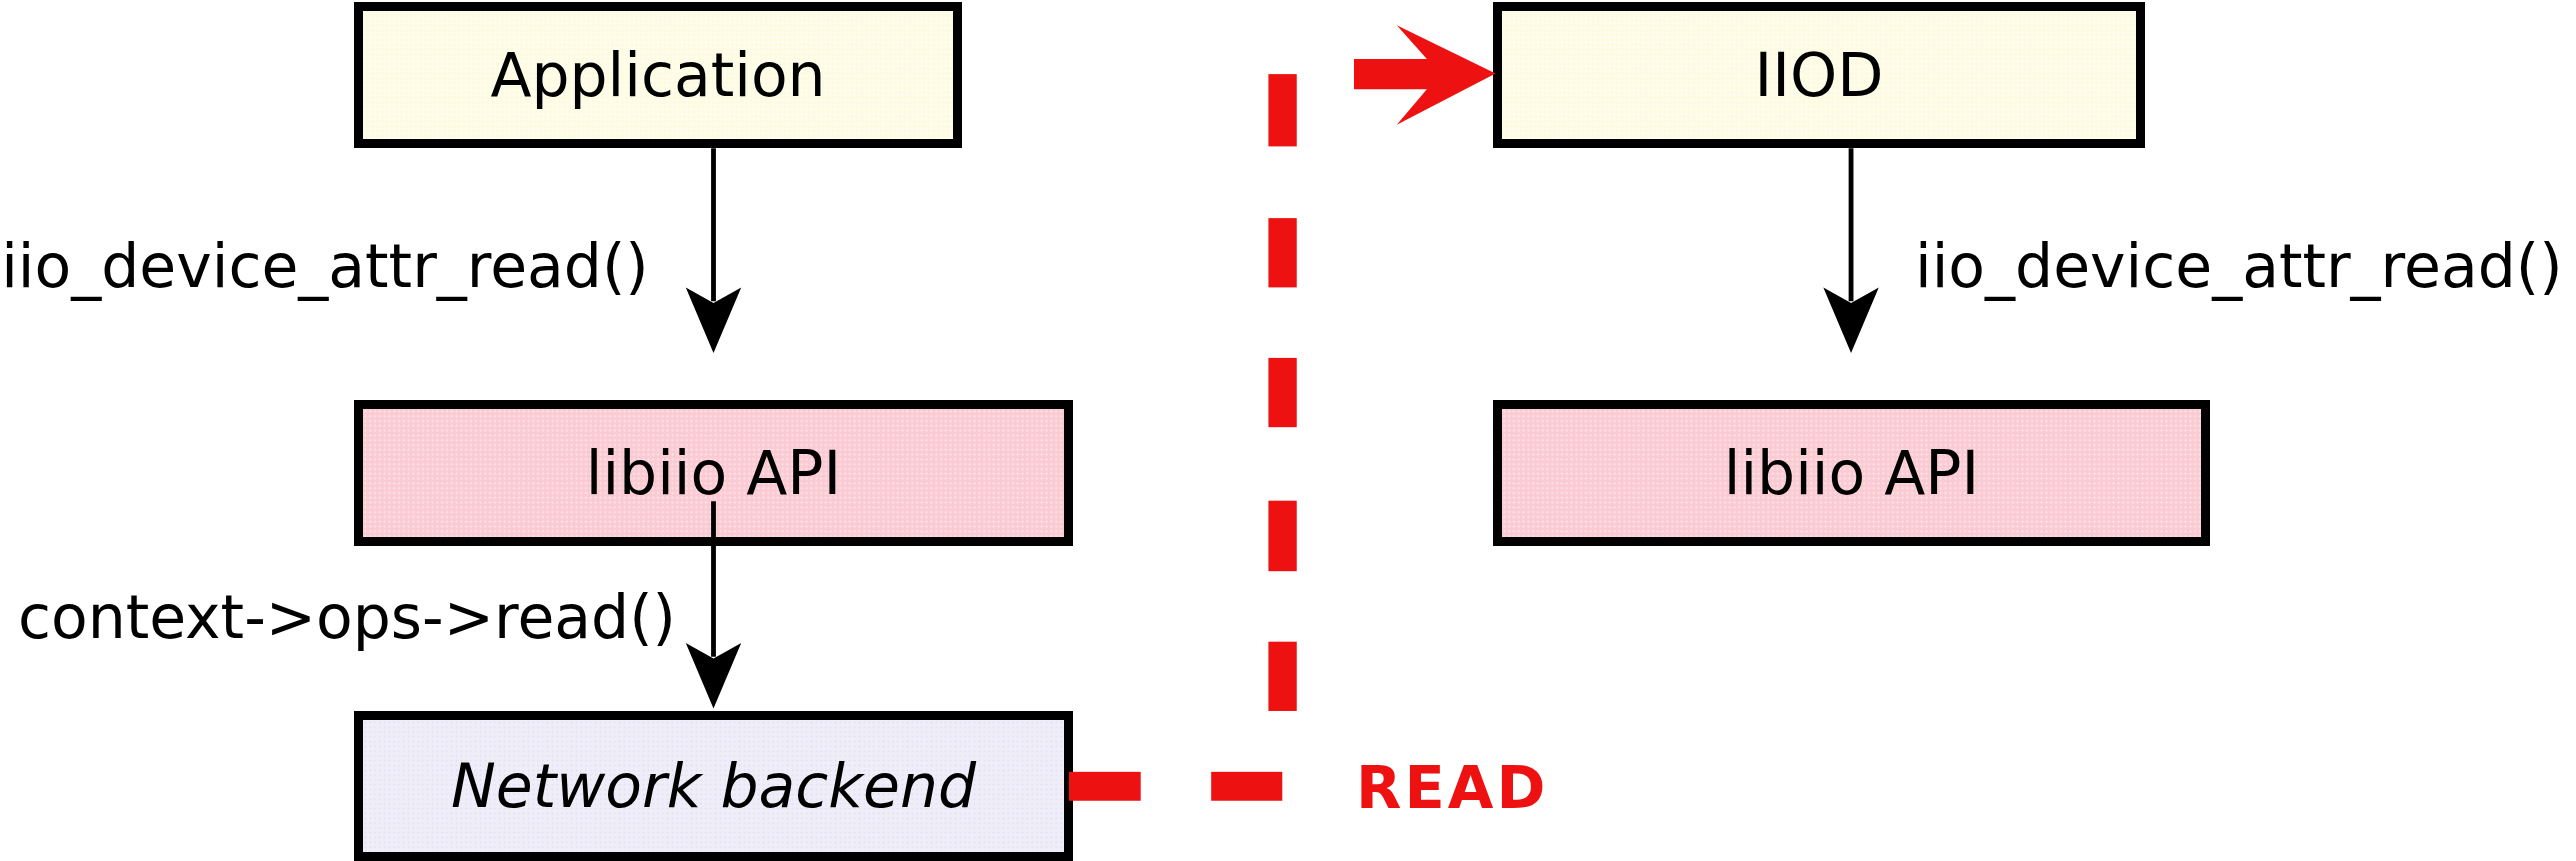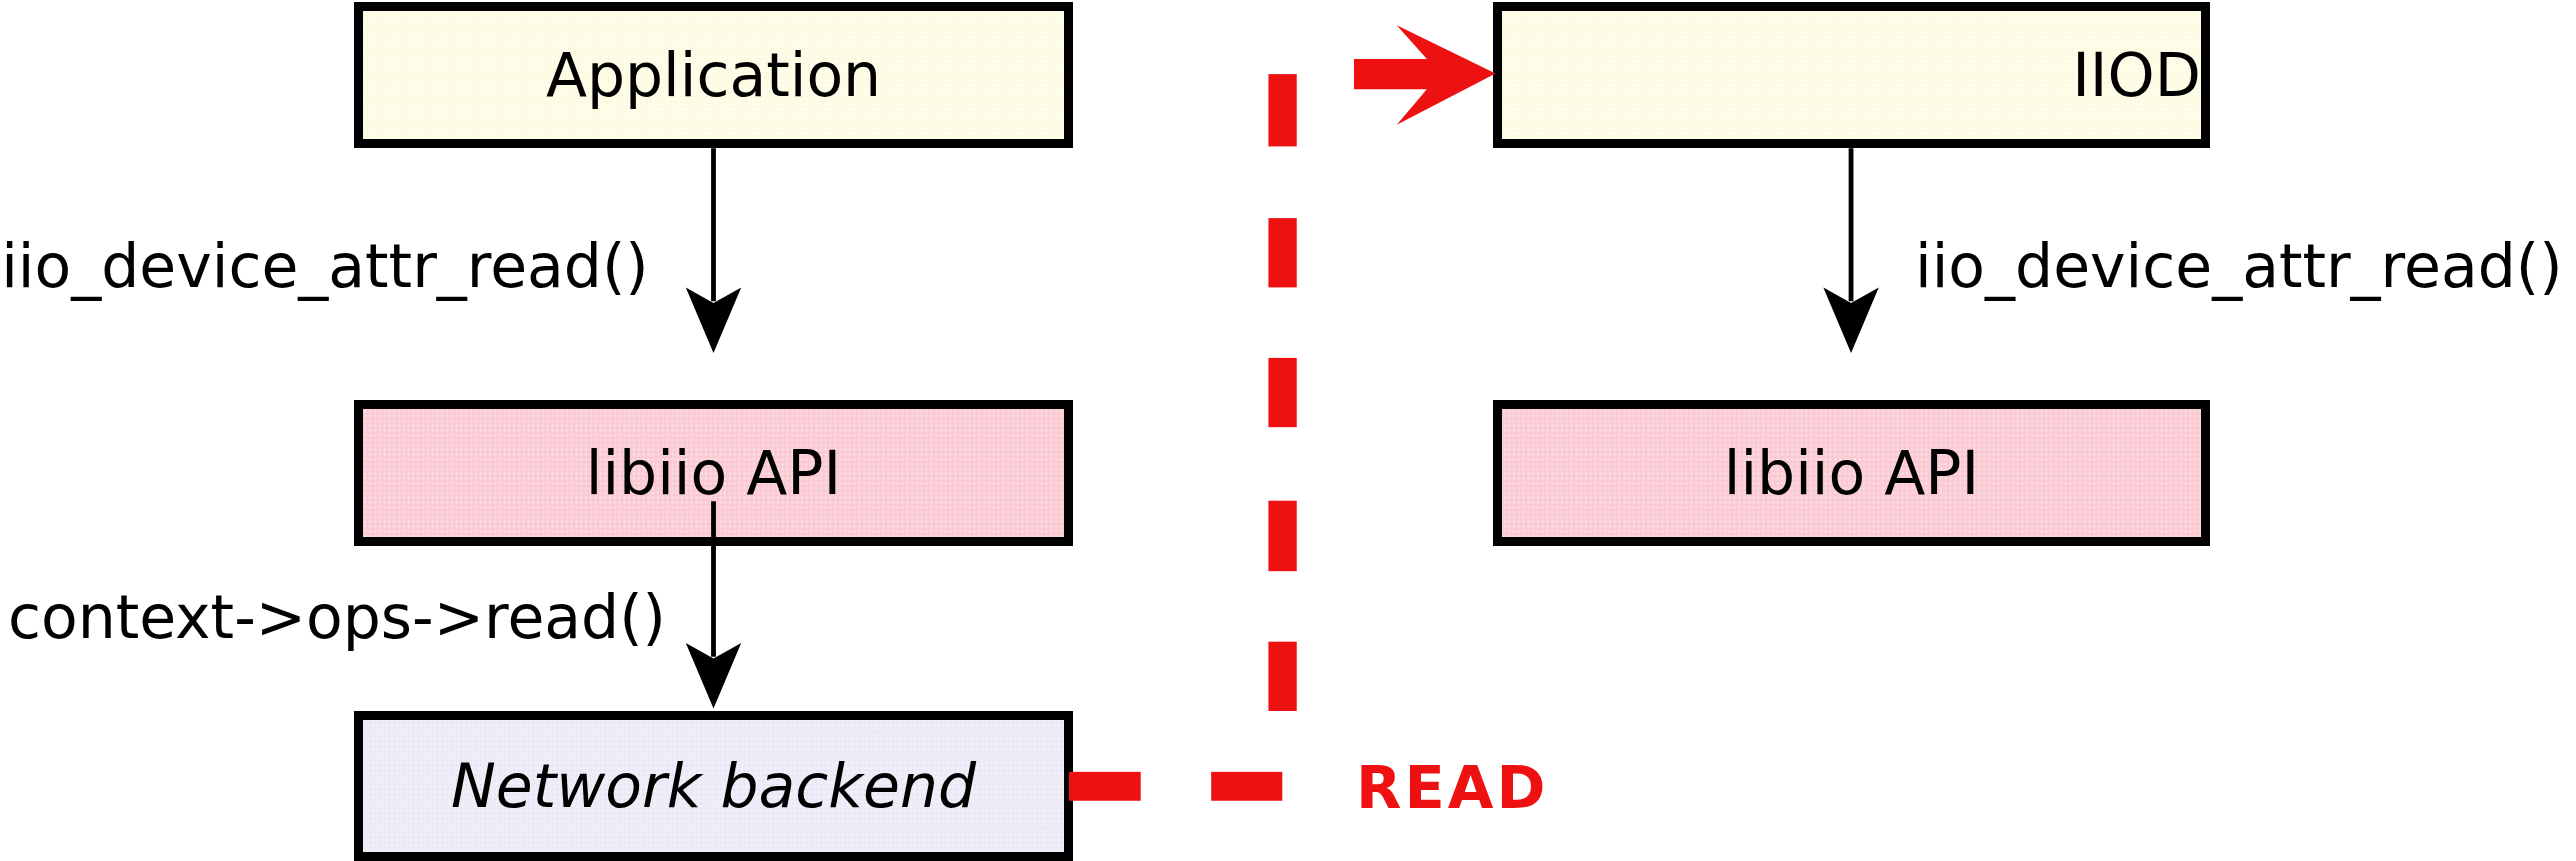--- a/index.html
+++ b/index.html
@@ -39,35 +39,35 @@
     background-image: radial-gradient(rgba(255,255,255,0.4) 1px, transparent 1.1px);
     background-size: 4.8px 4.8px;
     margin-top: 44px;
   }
   .fill-lavender {
     background-color: var(--box-lavender, #EFEEF8);
     background-image: radial-gradient(rgba(185,170,230,0.28) 0.9px, transparent 1px);
     background-size: 4.8px 4.8px;
     font-style: italic;
   }
-  .box-application   { left: 354px;  top: 2.4px;    width: 719px; height: 146px; align-items: center; }
+  .box-application   { left: 354px;  top: 2.4px;    width: 608px; height: 146px; align-items: center; }
   .box-libiio-left   { left: 354px;  top: 356px;  width: 719px; height: 146px; }
   .box-network       { left: 354px;  top: 711px; width: 719px; height: 150px; }
-  .box-iiod          { left: 1493px; top: 2.4px;    width: 717px; height: 146px; justify-content: flex-end; }
+  .box-iiod          { left: 1493px; top: 2.4px;    width: 652px; height: 146px; }
   .box-libiio-right  { left: 1493px; top: 356px;  width: 717px; height: 146px; }
 
   .edge-label {
     position: absolute;
     color: var(--text, #000);
     font-size: 60px;
     line-height: 1;
     white-space: nowrap;
   }
   .label-left-call    { left: 1.2px;    top: 236px; }
-  .label-backend-call { left: 8px;    top: 587px; }
+  .label-backend-call { left: 18px;    top: 587px; }
   .label-right-call   { left: 1915px; top: 236px; }
 
   .read-label {
     position: absolute;
     left: 1356px;
     top: 734px;
     color: var(--red, #EE1111);
     font-size: 59px;
     font-weight: bold;
     letter-spacing: 3px;

